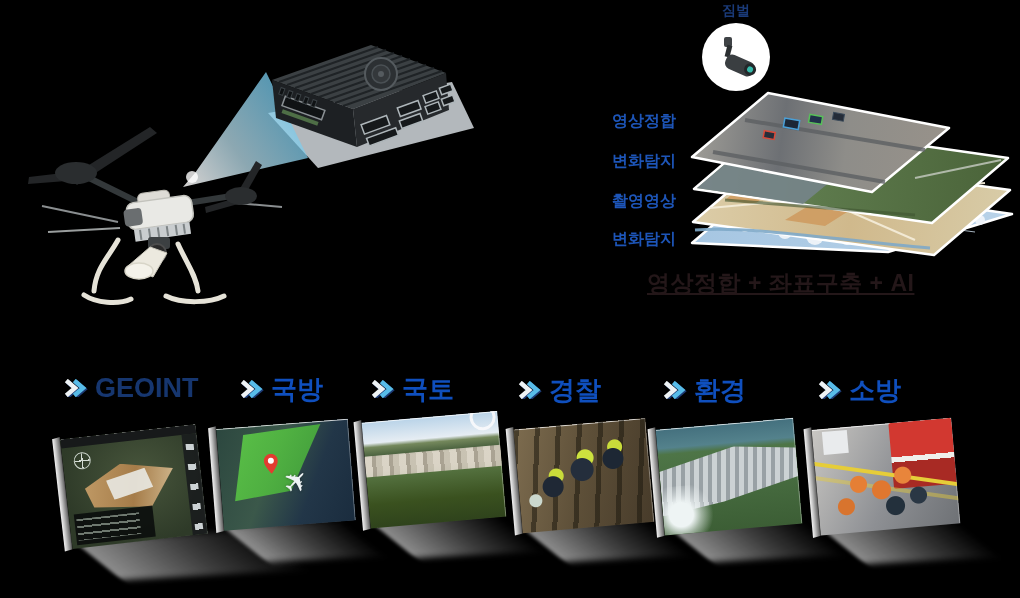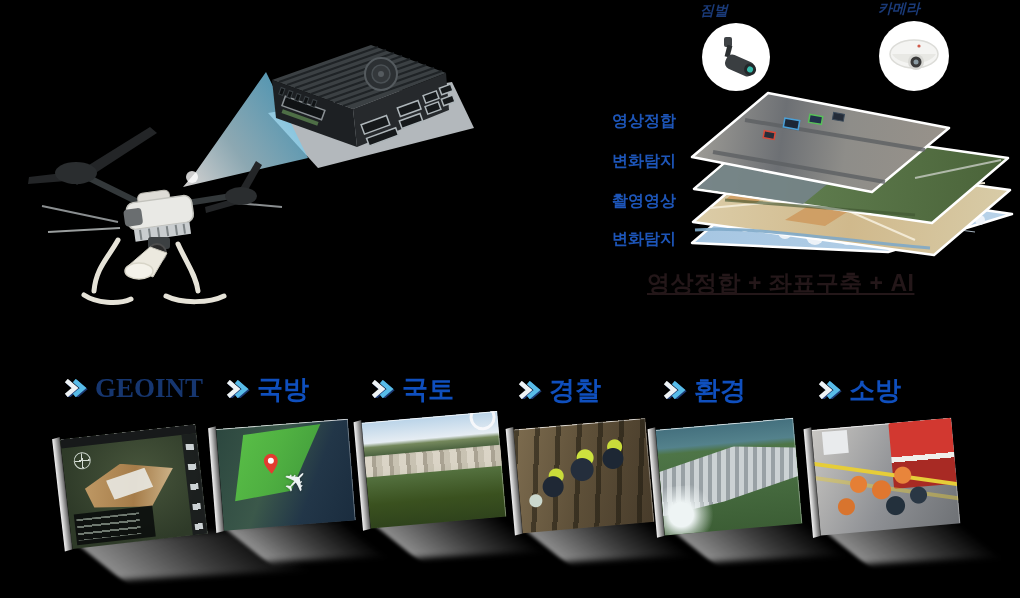--- a/index.html
+++ b/index.html
@@ -1,35 +1,35 @@
 <!DOCTYPE html>
 <html><head>
 <meta charset="utf-8">
 <style>
   html,body{margin:0;padding:0;background:#000;}
   .stage{position:relative;width:1020px;height:598px;background:#000;overflow:hidden;
          font-family:"Liberation Sans","DejaVu Sans",sans-serif;}
   .abs{position:absolute;}
 
   
-  .comp{position:absolute;width:72px;font-style:italic;}
+  .comp{position:absolute;width:72px;text-align:center;}
   .comp-label{font-size:14px;font-weight:bold;color:#1a3a78;letter-spacing:0;margin-bottom:3px;}
   .comp-circle{width:68px;height:68px;margin:0 auto;background:#fff;border-radius:50%;
                display:flex;align-items:center;justify-content:center;}
 
   
   .layer-label{position:absolute;left:612px;font-size:16px;font-weight:bold;color:#1d55b8;}
 
   
   .formula{position:absolute;left:647px;top:268px;font-size:23px;font-weight:bold;
            color:#241719;letter-spacing:.5px;white-space:nowrap;text-decoration:underline;}
 
   
   .app{position:absolute;display:flex;align-items:center;gap:7px;height:26px;}
-  .app-label{font-weight:bold;white-space:nowrap;font-family:Liberation Serif, serif;}
+  .app-label{font-weight:bold;white-space:nowrap;}
   .lbl-geo{font-size:27px;color:#16366f;letter-spacing:0;}
   .lbl-kr{font-size:26px;color:#0f4fbe;}
 
   
   .panel{position:absolute;display:flex;z-index:2;}
   .pedge{width:8px;align-self:stretch;margin:-2px 0 -1px 0;
          background:linear-gradient(90deg,#f4f4f4,#c2c2c2 35%,#6e6e6e 85%,#2e2e2e);
          transform:skewY(-10deg);}
   .pface{position:relative;overflow:hidden;box-shadow:inset 0 1px 0 rgba(255,255,255,.75),
          inset -1px 0 0 rgba(255,255,255,.35);}
@@ -215,33 +215,20 @@
         <rect x="14" y="6" width="8" height="10" rx="2" fill="#3f4346"></rect>
         <rect x="16" y="14" width="5" height="12" fill="#2b2f31" transform="rotate(14 18 20)"></rect>
         <g transform="rotate(24 30 34)">
           <rect x="15" y="27" width="30" height="15" rx="6" fill="#3a3e41"></rect>
           <circle cx="41" cy="34" r="6" fill="#23272a"></circle>
           <circle cx="41" cy="34" r="3" fill="#35b8a8"></circle>
         </g>
       </svg>
     </div>
   </div>
-  <div class="comp" style="left:878px;top:0px">
-    <div class="comp-label">카메라</div>
-    <div class="comp-circle" style="width:70px;height:70px">
-      <svg width="56" height="56" viewBox="0 0 56 56">
-        <ellipse cx="28" cy="26" rx="24" ry="14" fill="#f4f4f2" stroke="#dcdcd8" stroke-width="1.5"></ellipse>
-        <path d="M6,26 a24,16 0 0 0 44,0 z" fill="#e8e8e4"></path>
-        <circle cx="30" cy="34" r="8" fill="#d8d8d4"></circle>
-        <circle cx="30" cy="34" r="5.5" fill="#3a3a3a"></circle>
-        <circle cx="30" cy="34" r="2.5" fill="#8a9aa2"></circle>
-        <circle cx="33" cy="18" r="1.6" fill="#d05a4a"></circle>
-      </svg>
-    </div>
-  </div>
 
   <svg class="abs" style="left:585px;top:80px" width="435" height="205" viewBox="0 0 435 205">
     <defs>
       <linearGradient id="s1g" x1="107" y1="45" x2="364" y2="80" gradientUnits="userSpaceOnUse">
         <stop offset="0" stop-color="#a09e98"></stop>
           <stop offset=".35" stop-color="#6d7074"></stop>
         <stop offset=".6" stop-color="#8e8d89"></stop>
           <stop offset="1" stop-color="#98928a"></stop>
       </linearGradient>
       <linearGradient id="s2g" x1="109" y1="76" x2="423" y2="110" gradientUnits="userSpaceOnUse">
@@ -327,21 +314,21 @@
     <svg width="24" height="18" viewBox="0 0 24 18">
       <g fill="none" stroke-width="4.5" stroke-linecap="square">
         <path d="M4,3 L11,9 L4,15" stroke="#1c3a74" transform="translate(1.2,1.2)"></path>
         <path d="M12,3 L19,9 L12,15" stroke="#1c3a74" transform="translate(1.2,1.2)"></path>
         <path d="M4,3 L11,9 L4,15" stroke="#eef3f5"></path>
         <path d="M12,3 L19,9 L12,15" stroke="#58bce8"></path>
       </g>
     </svg>
     <span class="app-label lbl-geo">GEOINT</span>
   </div>
-  <div class="app" style="left:226px;top:376px">
+  <div class="app" style="left:240px;top:376px">
     <svg width="24" height="18" viewBox="0 0 24 18">
       <g fill="none" stroke-width="4.5" stroke-linecap="square">
         <path d="M4,3 L11,9 L4,15" stroke="#1c3a74" transform="translate(1.2,1.2)"></path>
         <path d="M12,3 L19,9 L12,15" stroke="#1c3a74" transform="translate(1.2,1.2)"></path>
         <path d="M4,3 L11,9 L4,15" stroke="#eef3f5"></path>
         <path d="M12,3 L19,9 L12,15" stroke="#58bce8"></path>
       </g>
     </svg>
     <span class="app-label lbl-kr">국방</span>
   </div>

